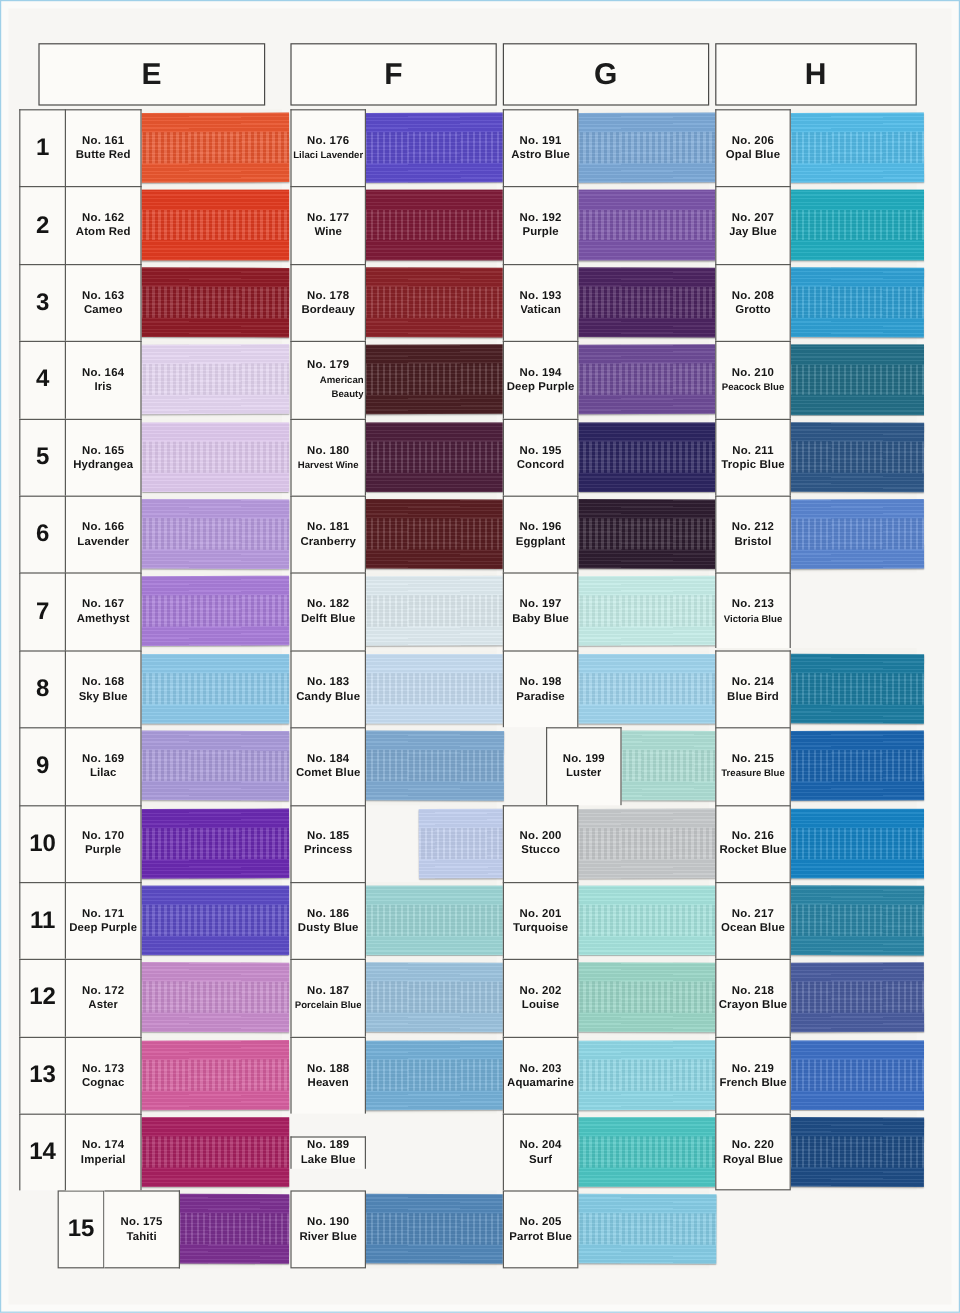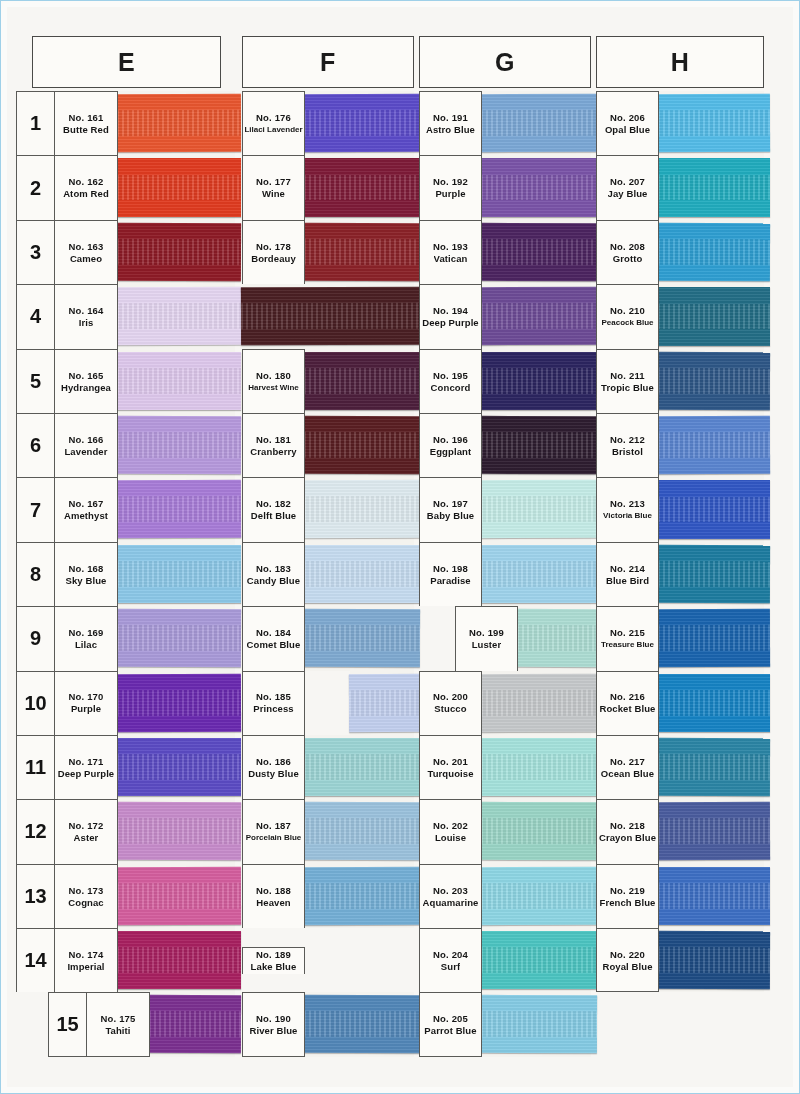--- a/index.html
+++ b/index.html
@@ -370,20 +370,24 @@
             <div class="swatch-row" style="height: 64.4px;">
               <div class="name-cell">
                 <div class="name-no">No. 178</div>
                 <div class="name-txt">Bordeauy</div>
               </div>
               <div class="swatch-cell">
                 <div class="tape" style="background: rgb(139, 34, 40); transform: rotate(0.22deg);"></div>
               </div>
             </div>
             <div class="swatch-row" style="height: 64.4px;">
+              <div class="name-cell">
+                <div class="name-no">No. 179</div>
+                <div class="name-txt tight">American Beauty</div>
+              </div>
               <div class="swatch-cell">
                 <div class="tape" style="background: rgb(74, 31, 35); transform: rotate(-0.22deg);"></div>
               </div>
             </div>
             <div class="swatch-row" style="height: 64.4px;">
               <div class="name-cell">
                 <div class="name-no">No. 180</div>
                 <div class="name-txt tight">Harvest Wine</div>
               </div>
               <div class="swatch-cell">
@@ -676,21 +680,21 @@
             </div>
             <div class="swatch-row" style="height: 64.4px;">
               <div class="name-cell">
                 <div class="name-no">No. 212</div>
                 <div class="name-txt">Bristol</div>
               </div>
               <div class="swatch-cell">
                 <div class="tape" style="background: rgb(90, 133, 208); transform: rotate(-0.22deg);"></div>
               </div>
             </div>
-            <div class="swatch-row" style="height: 64.4px;">
+            <div class="swatch-row" style="height: 64.4px; flex-direction: column;">
               <div class="name-cell">
                 <div class="name-no">No. 213</div>
                 <div class="name-txt tight">Victoria Blue</div>
               </div>
               <div class="swatch-cell">
                 <div class="tape" style="background: rgb(49, 87, 196); transform: rotate(0deg);"></div>
               </div>
             </div>
             <div class="swatch-row" style="height: 64.4px;">
               <div class="name-cell">

